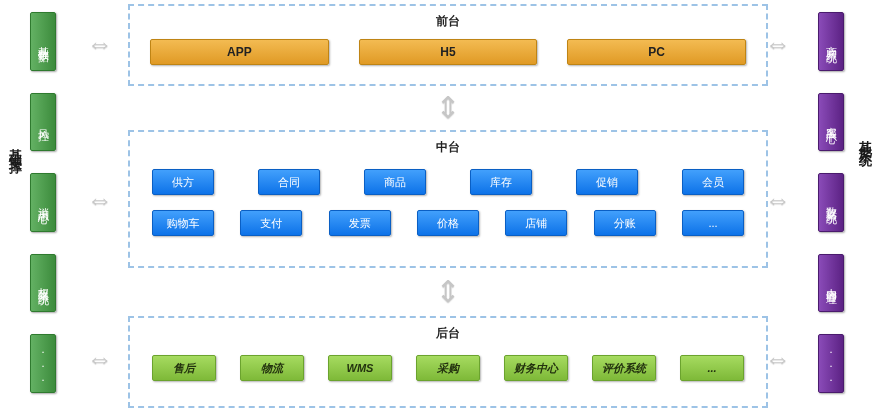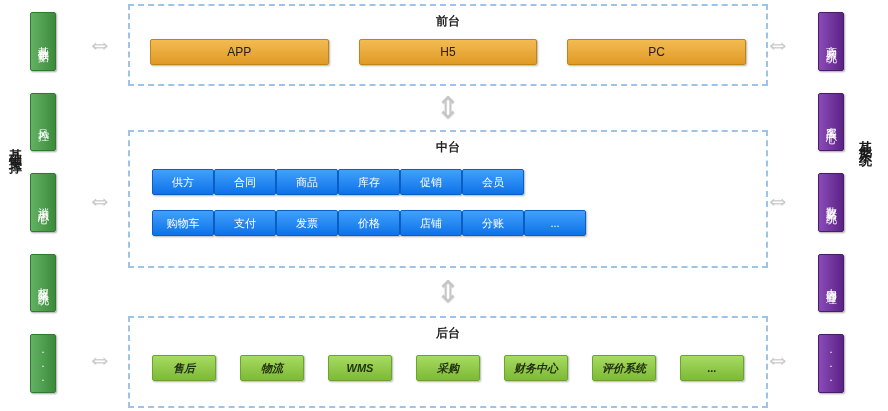--- a/index.html
+++ b/index.html
@@ -23,31 +23,31 @@
   .vbox.green{background:linear-gradient(90deg,#63b163,#3c8b3c);border:1px solid #2f7a2f;}
   .vbox.purple{background:linear-gradient(90deg,#8a4bb8,#5c2284);border:1px solid #4a1b6d;}
 
   
   .center{position:absolute;left:128px;top:4px;width:640px;display:flex;flex-direction:column;}
   .panel{border:2px dashed #9dc3e6;box-sizing:border-box;background:#fff;}
   .panel-title{text-align:center;font-size:12px;font-weight:bold;color:#222;}
   .panel.front{height:82px;padding:7px 20px 0;}
   .front-row{display:flex;justify-content:center;gap:30px;margin-top:9px;}
   .panel.middle{height:138px;padding:7px 22px 0;}
-  .mid-row{display:flex;}
+  .mid-row{display:flex;justify-content:space-between;}
   .mid-row.r1{margin-top:13px;}
   .mid-row.r2{margin-top:15px;}
   .panel.back{height:92px;padding:7px 22px 0;}
   .back-row{display:flex;justify-content:space-between;margin-top:13px;}
 
   .box{height:26px;display:flex;align-items:center;justify-content:center;
     font-size:12px;border-radius:2px;box-sizing:border-box;
     box-shadow:1px 1px 2px rgba(0,0,0,.3);white-space:nowrap;}
   .box.orange{width:186px;background:linear-gradient(180deg,#f3bb52,#e09a25);
-    border:1px solid #bf8414;color:#222;font-weight:normal;}
+    border:1px solid #bf8414;color:#222;font-weight:bold;}
   .box.blue{width:62px;background:linear-gradient(180deg,#42a0fc,#0d72e8);
     border:1px solid #0a5fc4;color:#fff;font-size:11px;}
   .box.lime{width:64px;background:linear-gradient(180deg,#a6db60,#7eb938);
     border:1px solid #6ba32e;color:#23320f;font-weight:bold;font-size:11px;font-style:italic;}
 
   
   .varrow-area{display:flex;align-items:center;justify-content:center;}
   .varrow-area.a1{height:44px;}
   .varrow-area.a2{height:48px;}
   .varrow{font-size:30px;color:#c6c6c6;line-height:1;text-shadow:0 1px 1px rgba(0,0,0,.15);}

